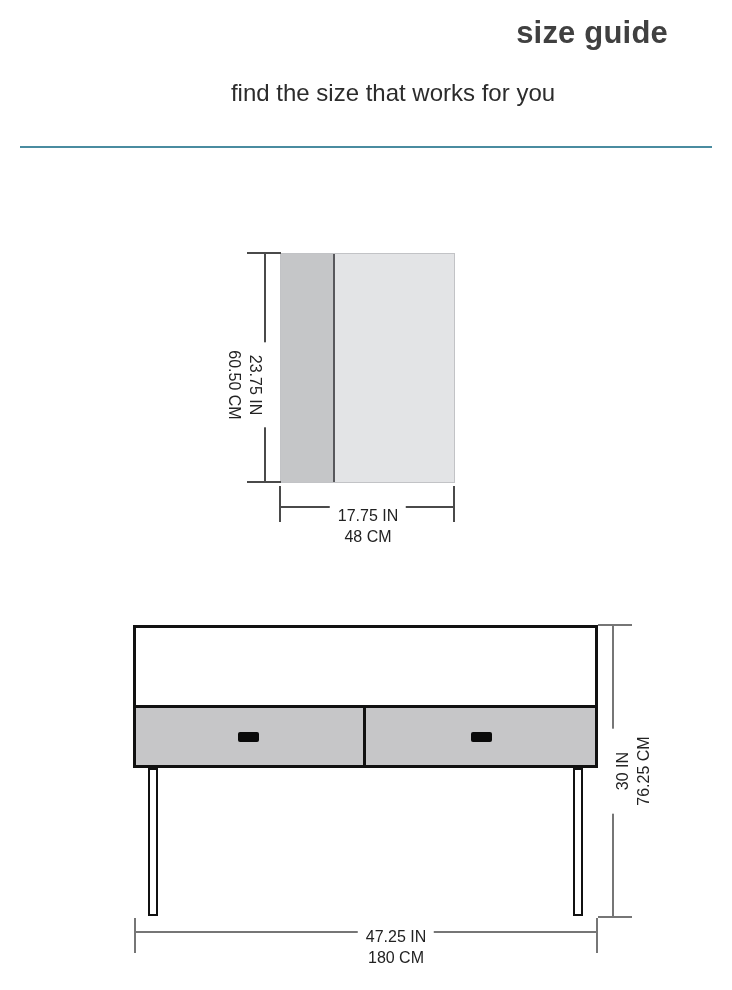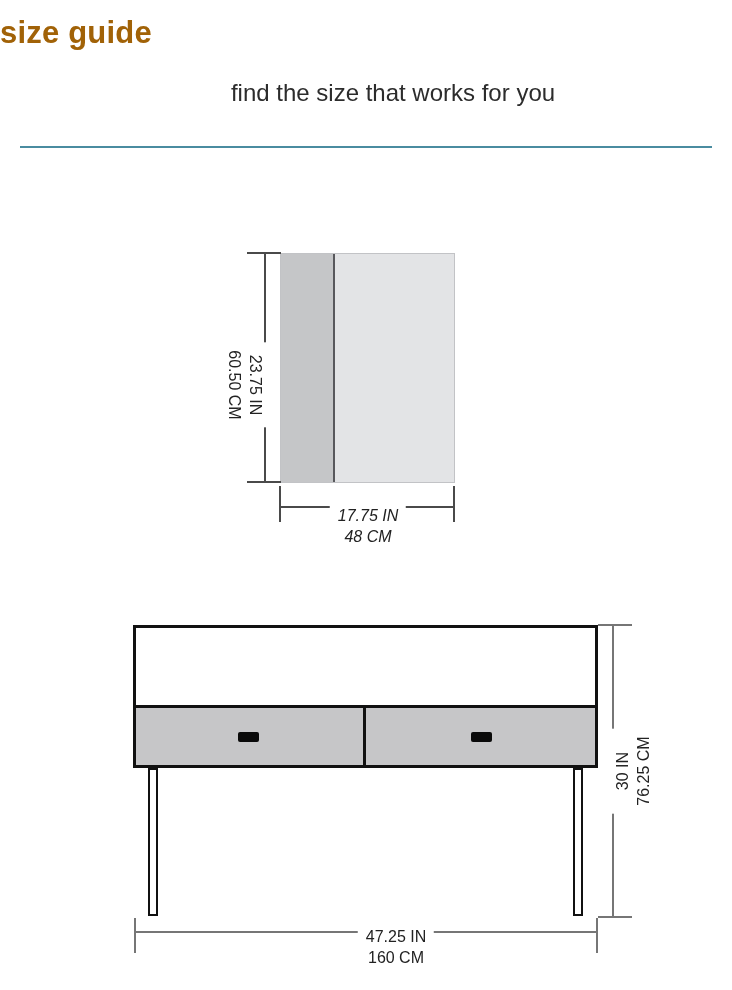--- a/index.html
+++ b/index.html
@@ -6,23 +6,23 @@
   .page{
     position:relative;
     width:732px;height:990px;
     margin:0 auto;
     background:#ffffff;
     font-family:"Liberation Sans", sans-serif;
     overflow:hidden;
   }
   .title{
     position:absolute;left:0;top:14px;width:668px;
-    text-align:left;
+    text-align:right;
     font-size:31px;line-height:38px;font-weight:700;
-    color:#a16207;letter-spacing:.2px;
+    color:#404040;letter-spacing:.2px;
   }
   .subtitle{
     position:absolute;left:0;top:82px;width:732px;
     text-align:center;
     font-size:24px;line-height:22px;font-weight:400;
     color:#2c2c2c;
     margin-left:27px;
   }
   .divider{
     position:absolute;left:20px;top:146px;width:692px;height:2px;
@@ -98,21 +98,21 @@
   <div class="dl1" style="left:247px;top:252px;width:34px;height:2px;"></div>
   <div class="dl1" style="left:247px;top:481px;width:34px;height:2px;"></div>
   <div class="dim-label" style="left:245px;top:385px;--rot:90deg;">
     <div>23.75 IN</div>
     <div>60.50 CM</div>
   </div>
 
   <div class="dl1" style="left:280px;top:506px;width:175px;height:2px;"></div>
   <div class="dl1" style="left:279px;top:486px;width:2px;height:36px;"></div>
   <div class="dl1" style="left:453px;top:486px;width:2px;height:36px;"></div>
-  <div class="dim-label" style="left:368px;top:526px;font-style:italic;">
+  <div class="dim-label" style="left:368px;top:526px;">
     <div>17.75 IN</div>
     <div>48 CM</div>
   </div>
 
   <div class="table-body"></div>
   <div class="drawer-band"></div>
   <div class="drawer-divider"></div>
   <div class="handle" style="left:238px;"></div>
   <div class="handle" style="left:471px;"></div>
   <div class="leg" style="left:148px;"></div>
@@ -124,16 +124,16 @@
   <div class="dim-label" style="left:633px;top:771px;--rot:-90deg;">
     <div>30 IN</div>
     <div>76.25 CM</div>
   </div>
 
   <div class="dl2" style="left:135px;top:931px;width:463px;height:2px;"></div>
   <div class="dl2" style="left:134px;top:918px;width:2px;height:35px;"></div>
   <div class="dl2" style="left:596px;top:918px;width:2px;height:35px;"></div>
   <div class="dim-label" style="left:368px;top:947px;margin-left:28px;">
     <div>47.25 IN</div>
-    <div>160 CM</div>
+    <div>180 CM</div>
   </div>
 
 </div>
 
 </body></html>

